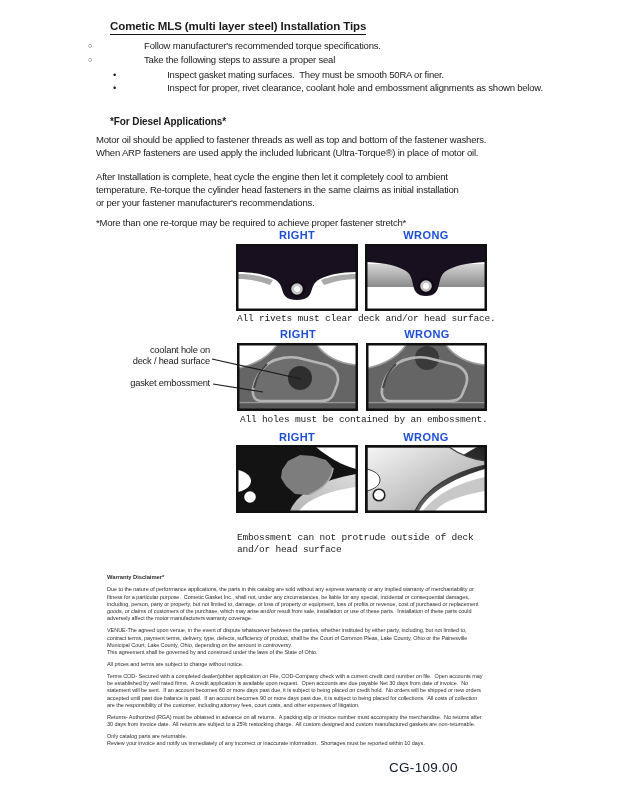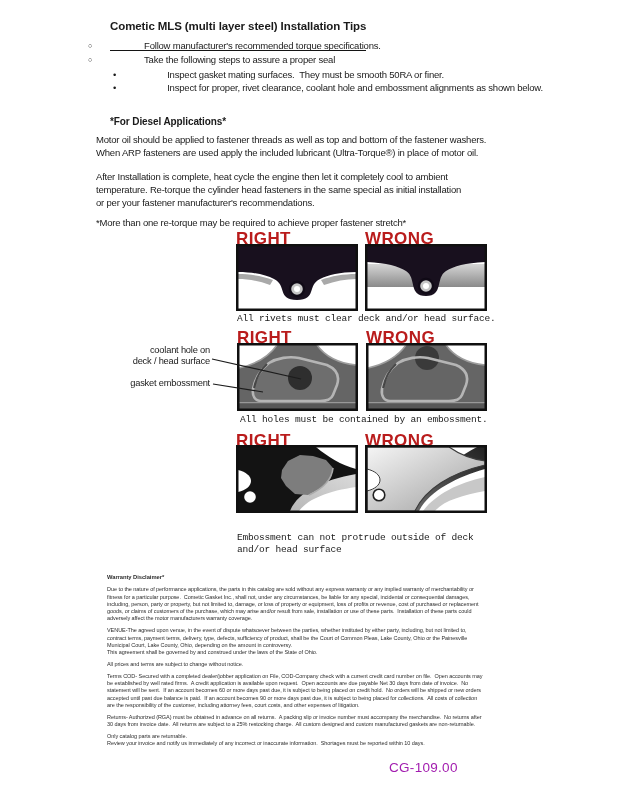--- a/index.html
+++ b/index.html
@@ -1,36 +1,36 @@
 <!DOCTYPE html>
 <html><head>
 <meta charset="utf-8">
 <style>
   html,body{margin:0;padding:0;background:#ffffff;}
   .page{position:relative;width:618px;height:800px;background:#ffffff;overflow:hidden;
         font-family:"Liberation Sans","DejaVu Sans",sans-serif;color:#1a1a1a;}
   .abs{position:absolute;}
   .tline{white-space:pre;}
   .title-text{display:inline-block;font-size:11.5px;font-weight:bold;letter-spacing:-0.1px;
-        border-bottom:1.6px solid #141414;padding-bottom:18px;white-space:pre;}
+        border-bottom:1.6px solid #141414;padding-bottom:2px;white-space:pre;}
   .bullets{left:88px;top:39px;font-size:9.5px;letter-spacing:-0.2px;line-height:13.4px;}
   .b{white-space:pre;}
   .b.l2{padding-left:25px;}
   .mk1::before{content:"○";font-size:7px;margin-right:4px;position:relative;top:-1px;}
   .mk2::before{content:"•";font-size:9.5px;margin-right:3px;}
   .bt{white-space:pre;margin-left:48px;}
   .heading{left:110px;top:116px;font-size:10px;font-weight:bold;letter-spacing:-0.1px;white-space:pre;}
   .para{left:96px;font-size:9.5px;letter-spacing:-0.2px;line-height:13px;}
-  .dlabel{width:122px;font-size:17px;font-weight:700;letter-spacing:0.4px;color:#b91c1c;white-space:pre;}
+  .dlabel{width:122px;text-align:center;font-size:11px;font-weight:700;letter-spacing:0.4px;color:#1d4ed8;white-space:pre;}
   .dcap{font-size:9.5px;letter-spacing:-0.2px;line-height:11.5px;font-family:Liberation Mono, monospace;}
   .anno{width:112px;text-align:right;font-size:9.3px;letter-spacing:-0.2px;line-height:10.5px;}
   .legal{left:107px;top:574px;width:416px;font-size:5.5px;letter-spacing:-0.05px;line-height:7.3px;color:#2e2e2e;}
   .lg-h{font-weight:bold;font-size:5.8px;margin-bottom:5px;white-space:pre;}
   .lg-p{margin-bottom:4.5px;}
-  .docnum{left:389px;top:760px;font-size:13.5px;letter-spacing:0.3px;color:#a21caf;white-space:pre;}
+  .docnum{left:389px;top:760px;font-size:13.5px;letter-spacing:0.3px;color:#0f172a;white-space:pre;}
   svg{display:block;}
 </style>
 </head>
 <body>
 
 <div class="page">
 
   <div class="abs" style="left:110px;top:16px;">
     <span class="title-text">Cometic MLS (multi layer steel) Installation Tips</span>
   </div>
@@ -42,21 +42,21 @@
     <div class="b l2"><span class="mk2"></span><span class="bt">Inspect for proper, rivet clearance, coolant hole and embossment alignments as shown below.</span></div>
   </div>
 
   <div class="abs heading">*For Diesel Applications*</div>
   <div class="abs para" style="top:133px;">
       <div class="tline">Motor oil should be applied to fastener threads as well as top and bottom of the fastener washers.</div>
       <div class="tline">When ARP fasteners are used apply the included lubricant (Ultra-Torque®) in place of motor oil.</div>
     </div>
   <div class="abs para" style="top:170px;">
       <div class="tline">After Installation is complete, heat cycle the engine then let it completely cool to ambient</div>
-      <div class="tline">temperature. Re-torque the cylinder head fasteners in the same special as initial installation</div>
+      <div class="tline">temperature. Re-torque the cylinder head fasteners in the same claims as initial installation</div>
       <div class="tline">or per your fastener manufacturer's recommendations.</div>
     </div>
   <div class="abs para" style="top:216px;white-space:pre;">*More than one re-torque may be required to achieve proper fastener stretch*</div>
 
   <div class="abs dlabel" style="left:236px;top:229px;">RIGHT</div>
   <div class="abs dlabel" style="left:365px;top:229px;">WRONG</div>
 
   <div class="abs" style="left:236px;top:244px;">
     <svg width="122" height="67" viewBox="0 0 122 67">
       <rect x="0" y="0" width="122" height="67" fill="#ffffff"></rect>

